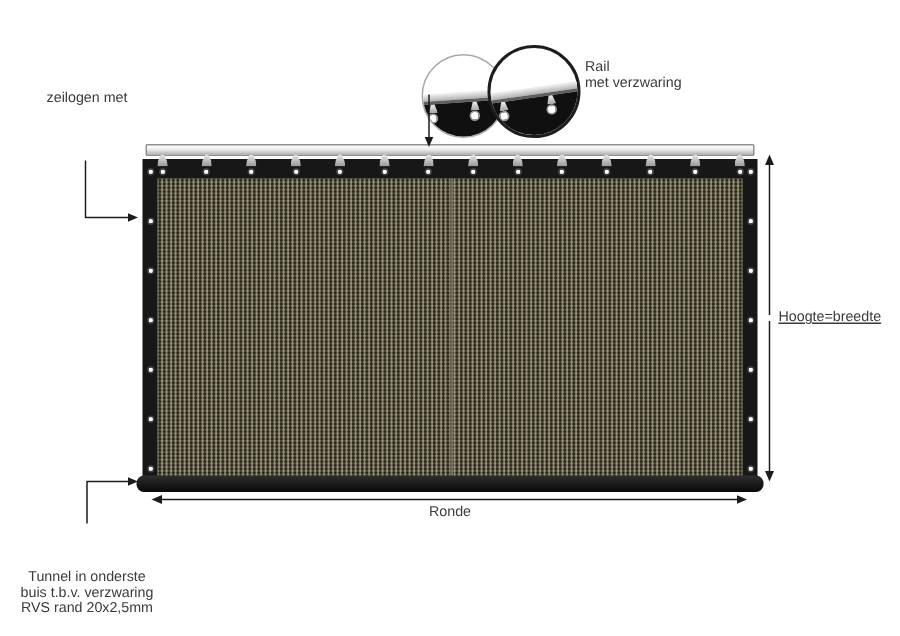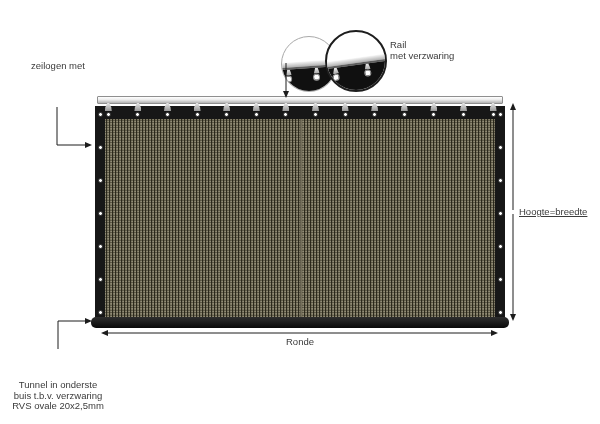--- a/index.html
+++ b/index.html
@@ -118,21 +118,21 @@
     <div>met verzwaring</div>
   </div>
 
   <div class="label lbl-height">Hoogte=breedte</div>
 
   <div class="label lbl-length center">Ronde</div>
 
   <div class="label lbl-tunnel center">
     <div>Tunnel in onderste</div>
     <div>buis t.b.v. verzwaring</div>
-    <div>RVS ovale 20x2,5mm</div>
+    <div>RVS rand 20x2,5mm</div>
   </div>
 
 <div class="hanger" style="left: 104.8px;"></div>
     <div class="eyelet" style="left: 105.8px; top: 111.5px;"></div>
     <div class="hanger" style="left: 134.4px;"></div>
     <div class="eyelet" style="left: 135.4px; top: 111.5px;"></div>
     <div class="hanger" style="left: 164px;"></div>
     <div class="eyelet" style="left: 165px; top: 111.5px;"></div>
     <div class="hanger" style="left: 193.6px;"></div>
     <div class="eyelet" style="left: 194.6px; top: 111.5px;"></div>

